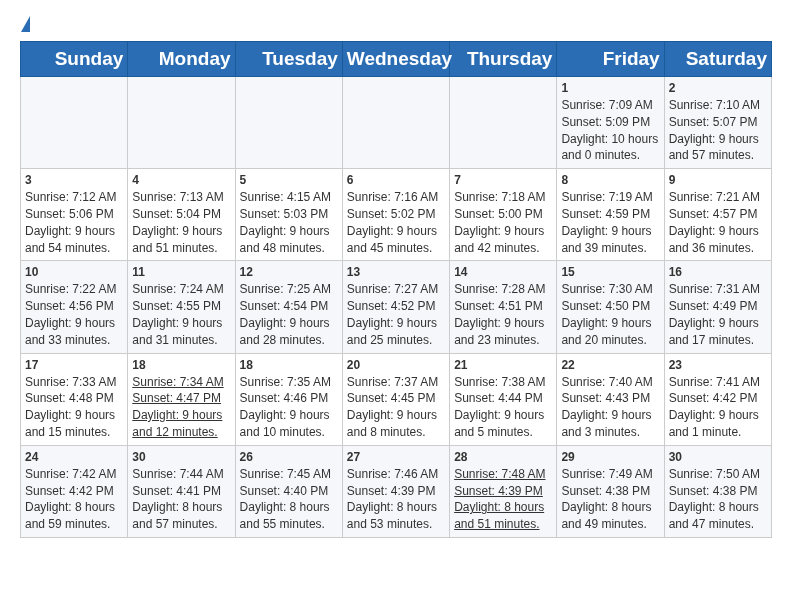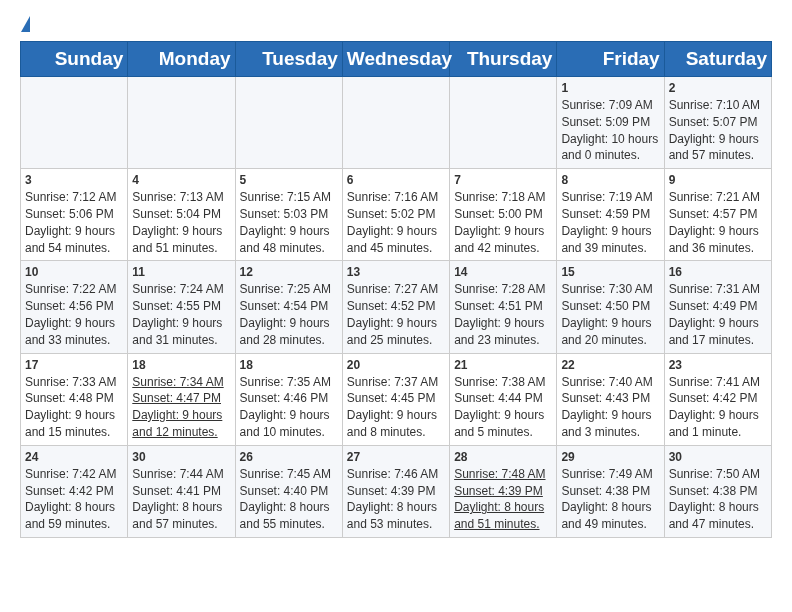--- a/index.html
+++ b/index.html
@@ -140,21 +140,21 @@
         </tr>
         <tr>
           <td><span class="day-num">3</span><span class="day-detail" style="white-space: pre-line;">Sunrise: 7:12 AM
 Sunset: 5:06 PM
 Daylight: 9 hours
 and 54 minutes.</span></td>
           <td><span class="day-num">4</span><span class="day-detail" style="white-space: pre-line;">Sunrise: 7:13 AM
 Sunset: 5:04 PM
 Daylight: 9 hours
 and 51 minutes.</span></td>
-          <td><span class="day-num">5</span><span class="day-detail" style="white-space: pre-line;">Sunrise: 7:15 AM
+          <td><span class="day-num">5</span><span class="day-detail" style="white-space: pre-line;">Sunrise: 4:15 AM
 Sunset: 5:03 PM
 Daylight: 9 hours
 and 48 minutes.</span></td>
           <td><span class="day-num">6</span><span class="day-detail" style="white-space: pre-line;">Sunrise: 7:16 AM
 Sunset: 5:02 PM
 Daylight: 9 hours
 and 45 minutes.</span></td>
           <td><span class="day-num">7</span><span class="day-detail" style="white-space: pre-line;">Sunrise: 7:18 AM
 Sunset: 5:00 PM
 Daylight: 9 hours

